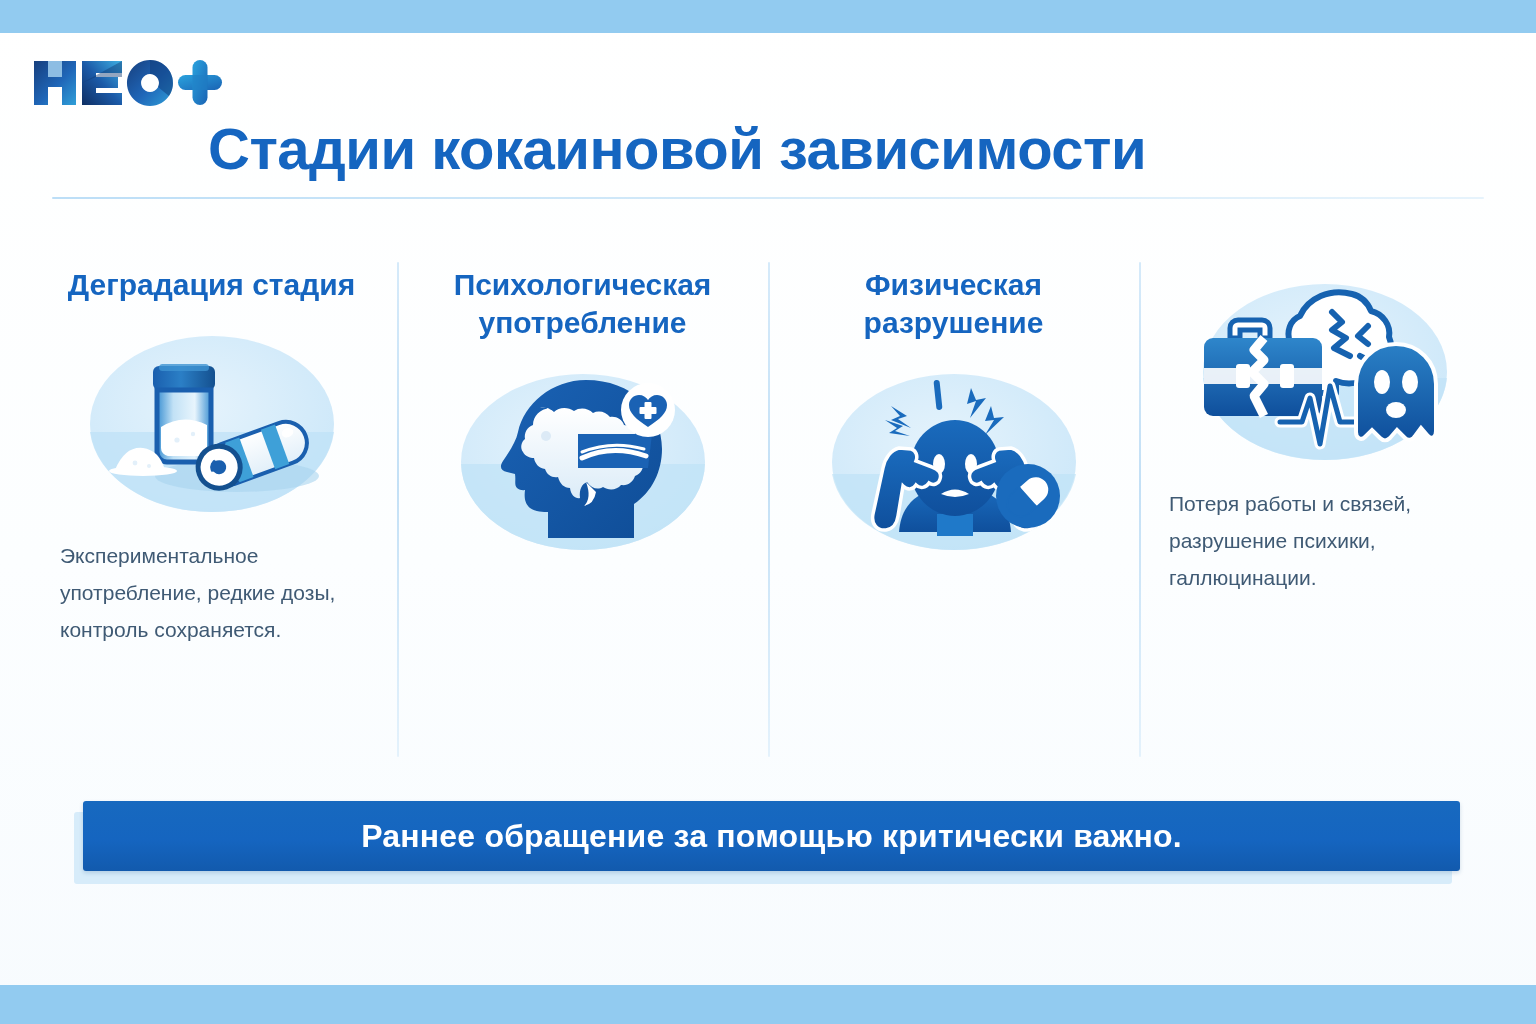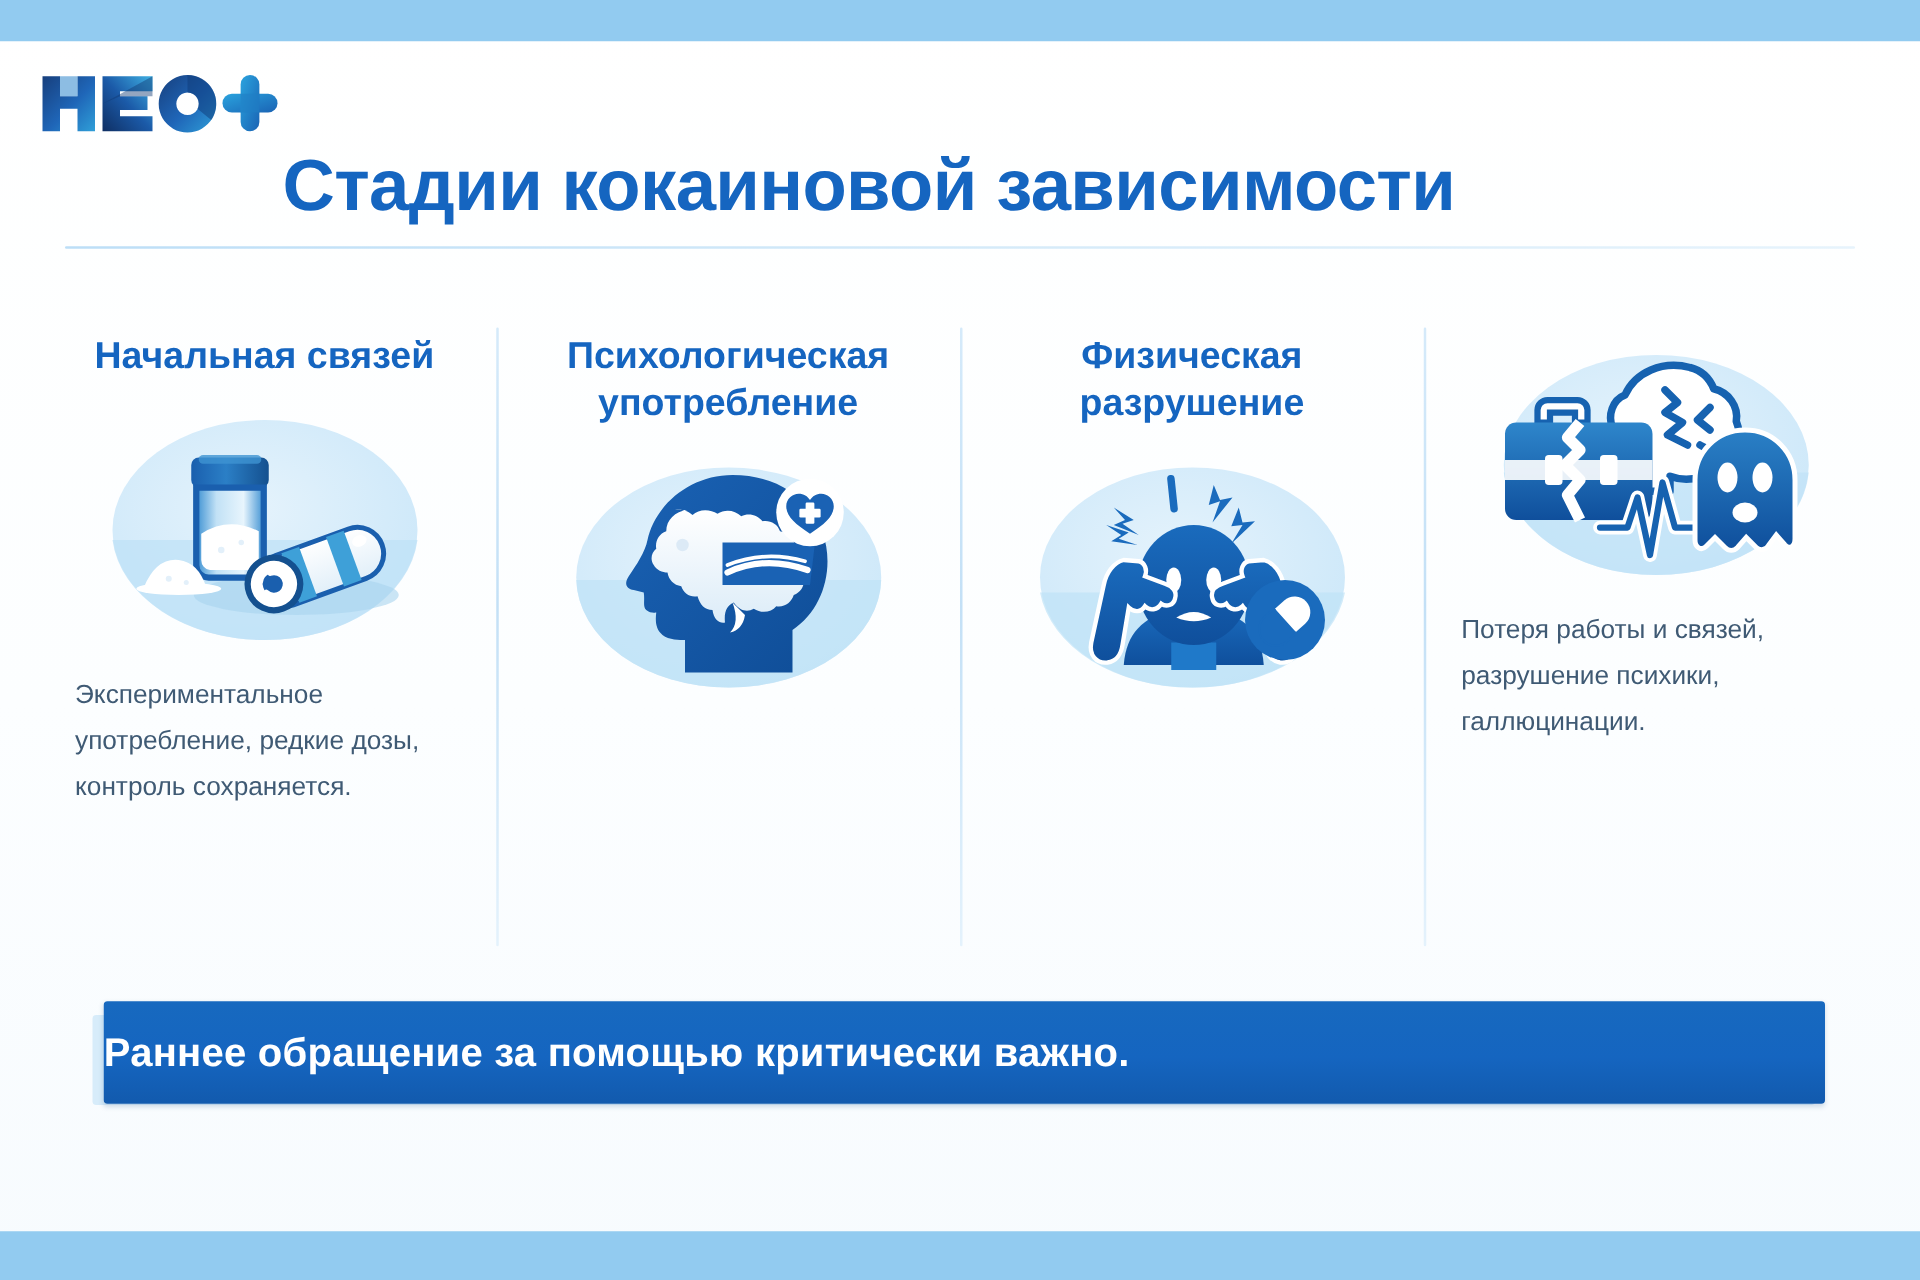--- a/index.html
+++ b/index.html
@@ -38,21 +38,21 @@
     position: absolute;
     left: 26px; top: 54px;
     width: 200px; height: 58px;
     display: flex;
     align-items: center;
   }
   .logo svg { display: block; }
   
   .title {
     position: absolute;
-    left: 226px; top: 80px;
+    left: 208px; top: 80px;
     width: 1100px;
     font-size: 58px;
     font-weight: 700;
     letter-spacing: -0.5px;
     color: #1565c0;
     line-height: 1.05;
     white-space: nowrap;
   }
   .title-rule {
     position: absolute;
@@ -118,25 +118,26 @@
   .banner-shadow {
     position: absolute;
     left: 74px; top: 812px;
     width: 1378px; height: 72px;
     background: #d7ecfa;
     border-radius: 3px;
   }
   .banner {
     position: absolute;
     left: 83px; top: 801px;
-    width: 1377px; height: 82px;
+    width: 1377px; height: 70px;
     background: linear-gradient(180deg, #1769bf 0%, #1565c0 55%, #125aad 100%);
     border-radius: 3px;
     display: flex;
     align-items: center;
+    justify-content: center;
     box-shadow: 0 2px 4px rgba(17, 70, 130, 0.18);
   }
   .banner-text {
     color: #ffffff;
     font-size: 32px;
     font-weight: 700;
     letter-spacing: 0.2px;
     white-space: nowrap;
   }
 </style>
@@ -181,21 +182,21 @@
       <rect x="166.5" y="20" width="15" height="15" fill="#1f7ec4" opacity="0.6"></rect>
     </svg>
   </div>
 
   <h1 class="title">Стадии кокаиновой зависимости</h1>
   <div class="title-rule"></div>
 
   <div class="columns">
 
     <div class="col col-1">
-      <div class="col-heading">Начальная связей</div>
+      <div class="col-heading">Деградация стадия</div>
       <div class="icon-wrap">
         <svg width="250" height="205" viewBox="0 0 250 205">
           <defs>
             <radialGradient id="bub1" cx="45%" cy="40%" r="68%">
               <stop offset="0%" stop-color="#e5f3fc"></stop>
               <stop offset="100%" stop-color="#cbe7f9"></stop>
             </radialGradient>
             <linearGradient id="jar1" x1="0" y1="0" x2="1" y2="0">
               <stop offset="0%" stop-color="#2f89cf"></stop>
               <stop offset="30%" stop-color="#bfe0f5"></stop>

